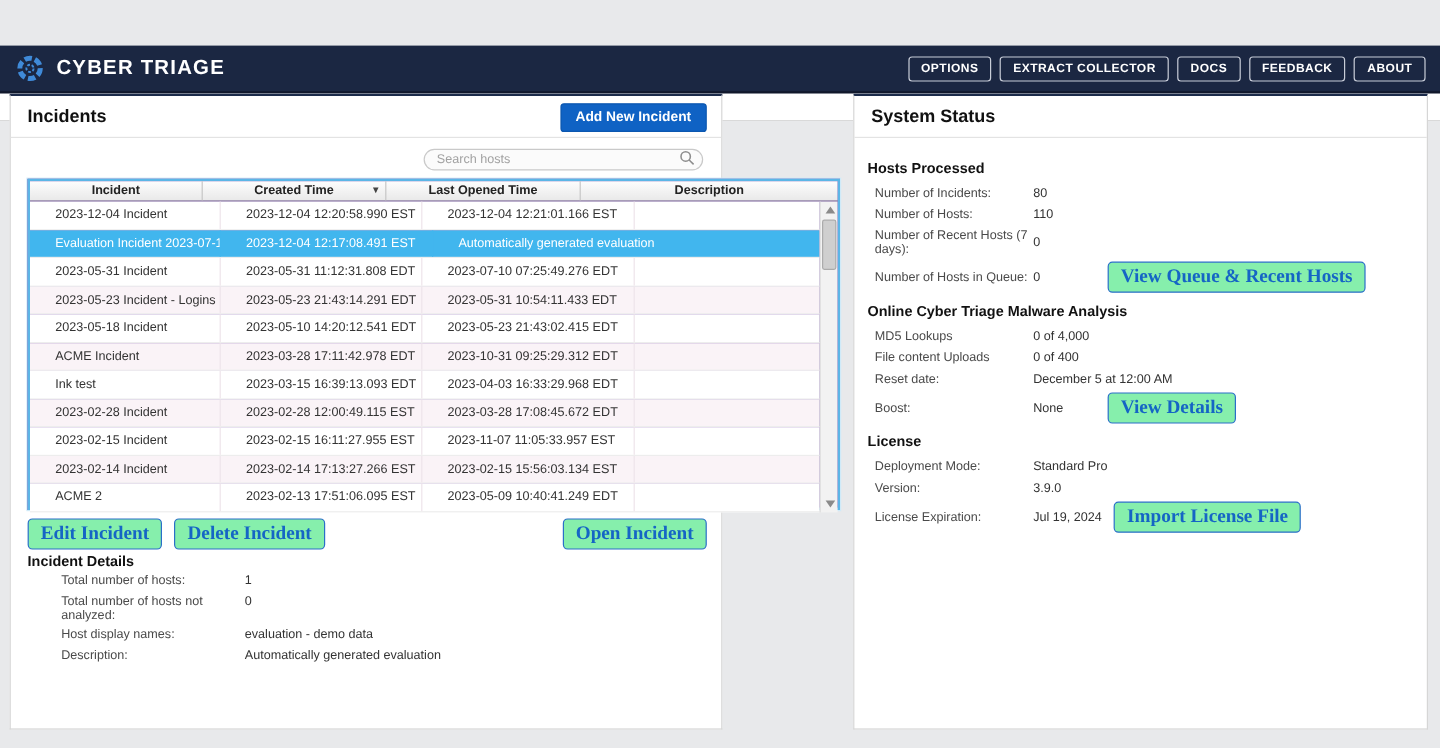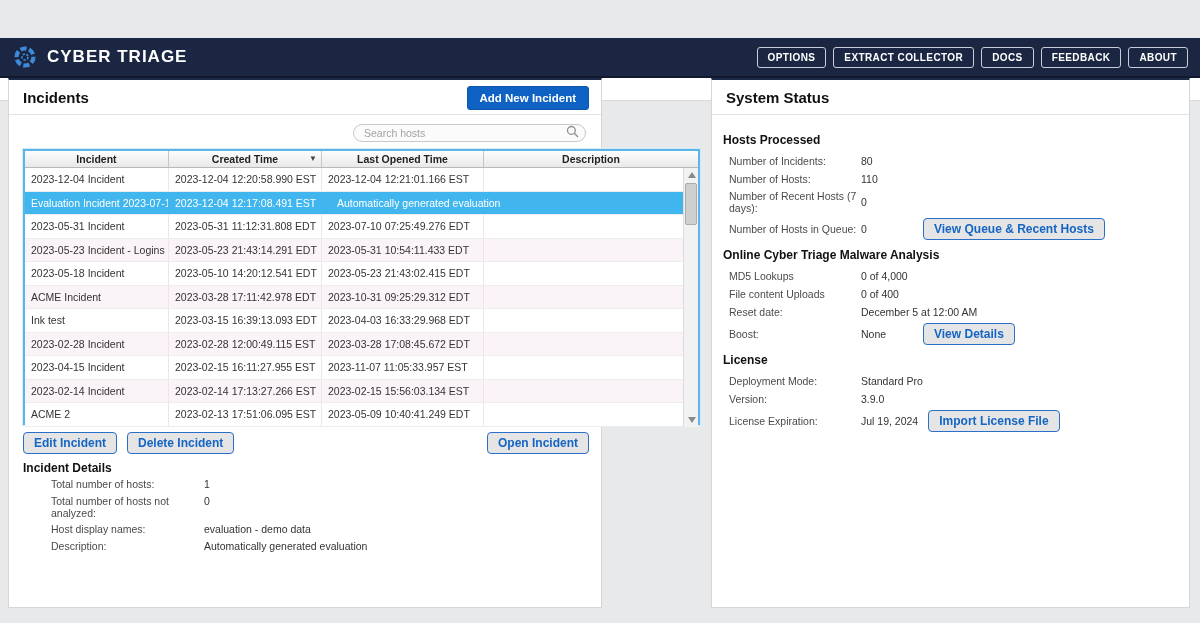--- a/index.html
+++ b/index.html
@@ -25,22 +25,22 @@
     border-top:2px solid #1c2b4a; }
   .panel-incidents { left:8px; top:78px; width:594px; height:530px; }
   .panel-status   { left:711px; top:78px; width:479px; height:530px; }
   .panel-head { height:35px; border-bottom:1px solid #e3e3e3; position:relative; }
   .panel-title { font-size:15px; font-weight:bold; color:#111;
     position:absolute; left:14px; top:9px; }
 
   .btn-primary { position:absolute; right:12px; top:6px; background:#0f62c4;
     color:#fff; border:1px solid #0b57b0; border-radius:3px; font-family:inherit;
     font-size:11.5px; font-weight:bold; padding:5px 12px; cursor:pointer; }
-  .btn-outline { background:#e5e5e5; color:#1565c5; border:1.5px solid #2a6fc8;
-    border-radius:4px; font-family:Liberation Sans, sans-serif; font-size:12px; font-weight:bold;
+  .btn-outline { background:#86efac; color:#1565c5; border:1.5px solid #2a6fc8;
+    border-radius:4px; font-family:Liberation Serif, serif; font-size:16px; font-weight:bold;
     padding:3px 10px; cursor:pointer; white-space:nowrap; }
 
   
   .search-row { position:absolute; right:15px; top:43px; width:233px; height:18px; }
   .search-input { width:100%; height:100%; border:1px solid #c9c9c9; border-radius:9px;
     background:#fbfbfb; font-family:inherit; font-size:10.5px; color:#555;
     padding:0 24px 0 10px; outline:none; }
   .search-input::placeholder { color:#a2a2a2; }
   .search-icon { position:absolute; right:7px; top:2px; width:13px; height:13px; }
 
@@ -55,21 +55,21 @@
   .th:last-child { border-right:none; }
   .c0 { width:144px; flex:0 0 auto; } .c1 { width:153px; flex:0 0 auto; }
   .c2 { width:162px; flex:0 0 auto; } .c3 { flex:1 1 auto; }
   .sort-icon { position:absolute; right:4px; top:0; font-size:8px; color:#444; }
   .tbody { flex:1 1 auto; display:flex; }
   .rows { flex:1 1 auto; }
   .row { display:flex; height:23.5px; border-bottom:1px solid #ededed;
     background:#ffffff; color:#333; cursor:default; }
   .row.alt { background:#faf3f7; }
   .row .td { line-height:23px; padding:0 6px; white-space:nowrap; overflow:hidden;
-    border-right:1px solid #eee4ea; }
+    border-right:1px solid #eee4ea;margin-left:15px; }
   .row .td:last-child { border-right:none; }
   .row.selected { background:#41b6ee; color:#ffffff; }
   .row.selected .td { border-right-color:#41b6ee; }
   
   .scrollbar { flex:0 0 15px; background:#f2f2f2; border-left:1px solid #dcdcdc;
     position:relative; }
   .sb-arrow { position:absolute; left:0; width:15px; height:14px; }
   .sb-arrow.up { top:0; } .sb-arrow.down { bottom:0; }
   .sb-arrow::after { content:""; position:absolute; left:4px; border-left:4px solid transparent;
     border-right:4px solid transparent; }
@@ -201,21 +201,21 @@
           </div>
 
           <div class="row alt">
             <div class="td c0">2023-02-28 Incident</div>
             <div class="td c1">2023-02-28 12:00:49.115 EST</div>
             <div class="td c2">2023-03-28 17:08:45.672 EDT</div>
             <div class="td c3"></div>
           </div>
 
           <div class="row">
-            <div class="td c0">2023-04-15 Incident</div>
+            <div class="td c0">2023-02-15 Incident</div>
             <div class="td c1">2023-02-15 16:11:27.955 EST</div>
             <div class="td c2">2023-11-07 11:05:33.957 EST</div>
             <div class="td c3"></div>
           </div>
 
           <div class="row alt">
             <div class="td c0">2023-02-14 Incident</div>
             <div class="td c1">2023-02-14 17:13:27.266 EST</div>
             <div class="td c2">2023-02-15 15:56:03.134 EST</div>
             <div class="td c3"></div>

